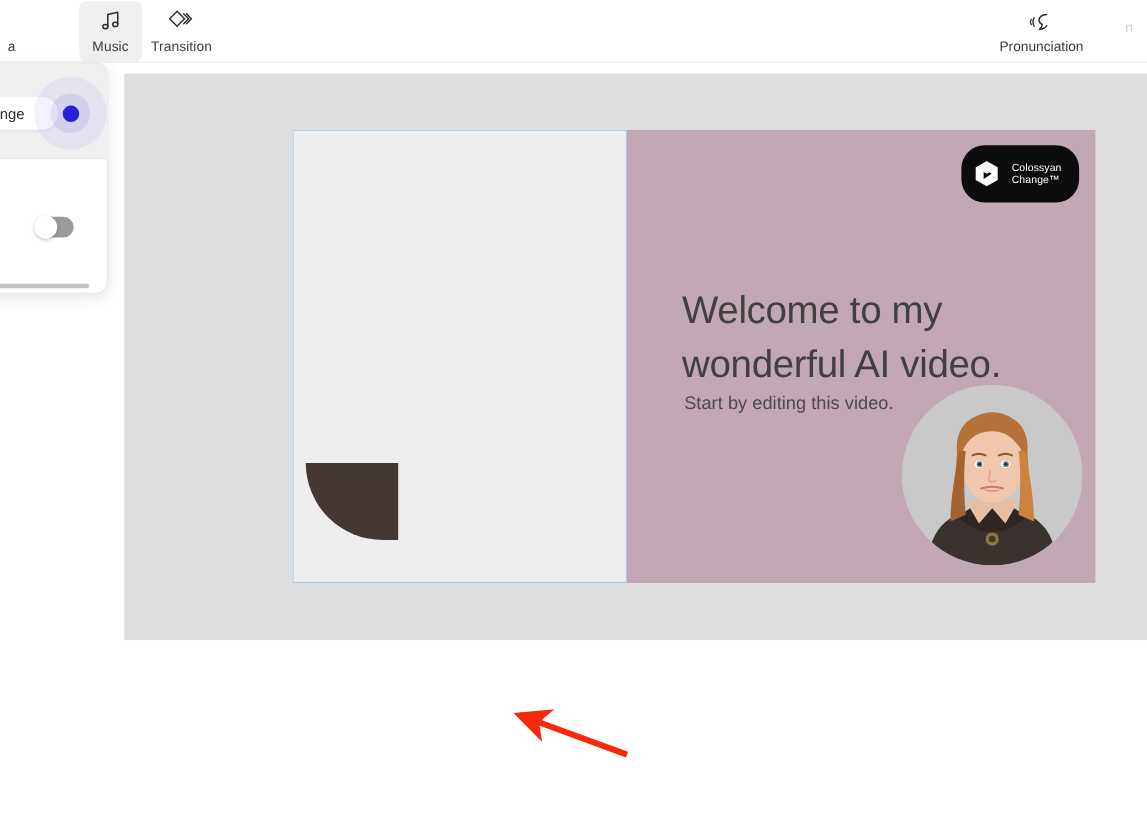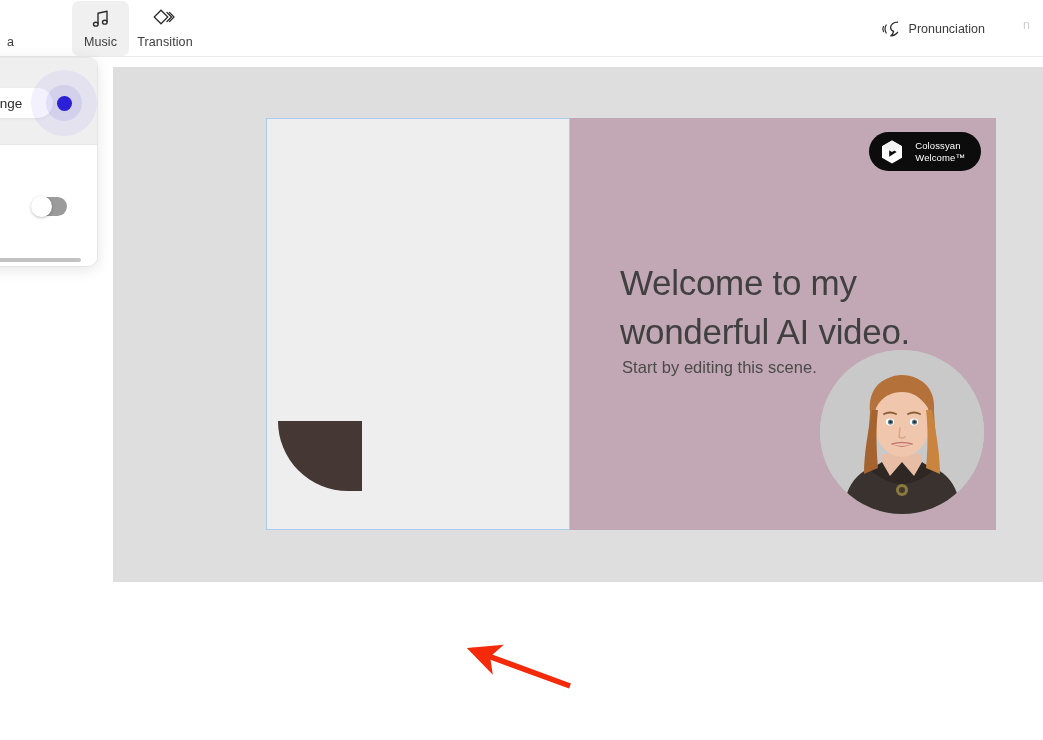--- a/index.html
+++ b/index.html
@@ -23,21 +23,21 @@
     display: flex; flex-direction: column; align-items: center; justify-content: center;
     gap: 5px; border-radius: 7px; cursor: pointer; background: transparent;
   }
   .tool-btn.wide { width: 72px; }
   .tool-btn.active { background: #f0f0f0; margin-left: 33px; }
   .tool-ico { height: 22px; display: flex; align-items: center; justify-content: center; color: #2d2d2d; }
   .tool-lbl { font-size: 12.5px; color: #3c3c3c; letter-spacing: .1px; white-space: nowrap; }
 
   .pronunciation {
     position: absolute; right: 50px; top: 1px; height: 55px;
-    display: flex; align-items: center; justify-content: center; gap: 4px;
+    display: flex; flex-direction: column; align-items: center; justify-content: center; gap: 4px;
     cursor: pointer; padding: 0 8px; border-radius: 7px;
   }
   .pron-ico { height: 22px; display:flex; align-items:center; justify-content:center; }
   .pron-lbl { font-size: 12.5px; color: #3c3c3c; }
   .edge-ghost {
     position: absolute; right: 0; top: 18px; width: 20px; height: 24px;
     color: #cfcfcf; font-size: 12.5px; overflow: hidden; white-space: nowrap;
   }
 
   
@@ -96,21 +96,21 @@
     border: 1px solid #a8cdf0;
   }
   .quartershape {
     position: absolute; left: 11px; bottom: 38px; width: 84px; height: 70px;
     background: #453733; border-bottom-left-radius: 84px;
   }
   .slide-right {
     position: relative; width: 426px; height: 412px; background: #c2a8b4;
   }
   .brand-badge {
-    position: absolute; right: 15px; top: 14px; height: 39px; padding: 0 16px 0 8px;
+    position: absolute; right: 15px; top: 14px; height: 52px; padding: 0 16px 0 8px;
     background: #0c0c0c; border-radius: 21px; display: flex; align-items: center; gap: 8px;
   }
   .brand-hex { width: 30px; height: 30px; display:flex; align-items:center; justify-content:center; }
   .brand-text { color: #fff; font-size: 9.5px; line-height: 11.5px; letter-spacing: .1px; }
   .headline {
     position: absolute; left: 50px; top: 140px; width: 350px;
     font-size: 35px; line-height: 49px; color: #404040; font-weight: 400;
     letter-spacing: -0.3px;
   }
   .subline {
@@ -204,26 +204,26 @@
         <div class="brand-badge">
           <div class="brand-hex">
             <svg width="28" height="28" viewBox="0 0 28 28" fill="none">
               <path d="M14 2.6 L24 8.3 V19.7 L14 25.4 L4 19.7 V8.3 Z" fill="#fff"></path>
               <path d="M11.2 9 L18.6 13.9 L11.2 18.8 Z" fill="#0c0c0c"></path>
               <path d="M14 2.6 L24 8.3 L14 13.9 L4 8.3 Z" fill="#f2f2f2"></path>
             </svg>
           </div>
           <div class="brand-text">
             <div>Colossyan</div>
-            <div>Welcome™</div>
+            <div>Change™</div>
           </div>
         </div>
 
         <div class="headline">Welcome to my wonderful AI video.</div>
-        <div class="subline">Start by editing this scene.</div>
+        <div class="subline">Start by editing this video.</div>
 
         <div class="avatar">
           <svg width="164" height="164" viewBox="0 0 164 164">
             <rect width="164" height="164" fill="#c9c9c9"></rect>
             <path d="M24 164 C24 128 46 112 82 112 C118 112 140 128 140 164 Z" fill="#3a322e"></path>
             <path d="M62 104 H102 V128 H62 Z" fill="#e8bda6"></path>
             <path d="M82 112 L70 126 L62 112 L50 120 C60 128 70 134 82 134 C94 134 104 128 114 120 L102 112 L94 126 Z" fill="#2e2724"></path>
             <ellipse cx="82" cy="72" rx="28" ry="35" fill="#f0c6ad"></ellipse>
             <path d="M54 66 C54 40 66 28 82 28 C98 28 110 40 110 66 C112 52 108 34 96 28 C86 23 72 24 64 31 C55 39 52 52 54 66 Z" fill="#b5713a"></path>
             <path d="M50 62 C48 40 60 26 82 26 C104 26 116 40 114 62 L118 120 C118 120 112 78 108 58 C100 46 92 42 82 42 C72 42 62 46 56 58 C52 78 46 120 46 120 Z" fill="#b5713a"></path>

